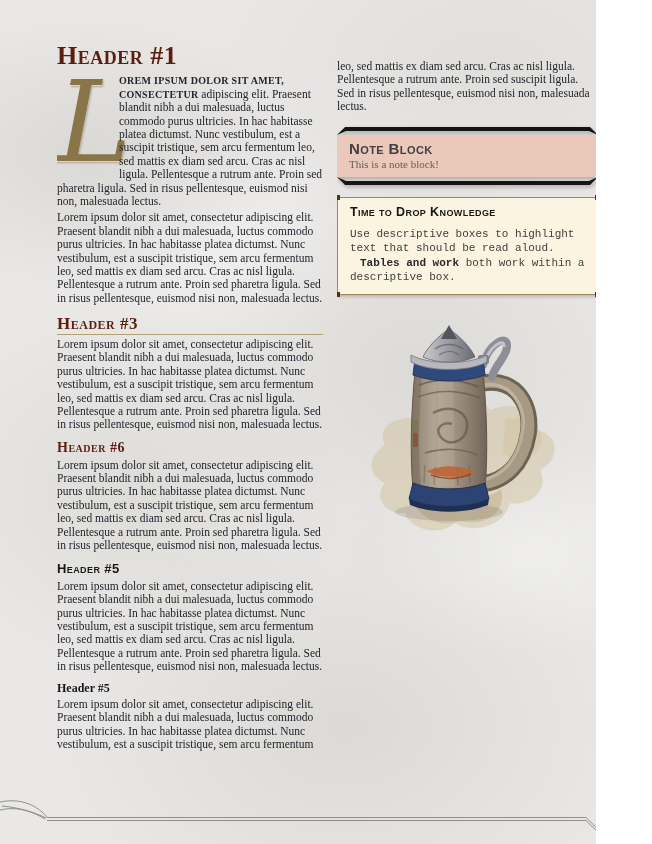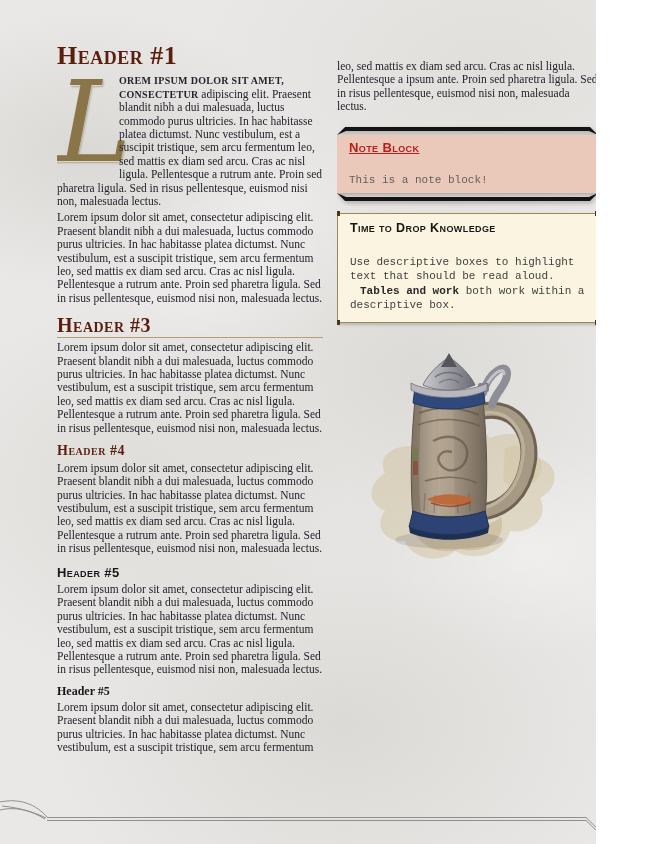--- a/index.html
+++ b/index.html
@@ -23,21 +23,21 @@
   .col-left  { left:57px;  width:266px; height:774px; overflow:hidden; }
   .col-right { left:337px; top:60px; width:261px; height:760px; overflow:hidden; }
 
   h1,h2,h3,h4 {
     font-family:"Liberation Serif", serif;
     font-variant:small-caps; font-weight:bold;
     color:#5a1e0e; letter-spacing:.5px; line-height:1.05;
   }
   h1 { font-size:26px; margin:0 0 5px 0; }
   h2 { font-size:22px; margin:9px 0 2px 0; }
-  h3 { font-size:20px; margin:10px 0 3px 0; border-bottom:1.5px solid #b2a172; padding-bottom:1px; }
+  h3 { font-size:17px; margin:10px 0 3px 0; border-bottom:1.5px solid #b2a172; padding-bottom:1px; }
   h4 { font-size:14px; margin:9px 0 1px 0; }
   h5 { font-family:"Liberation Sans", sans-serif; font-variant:small-caps; font-weight:bold;
        font-size:13px; color:#17171c; letter-spacing:.4px; margin:10px 0 2px 0; line-height:1.1; }
   h6 { font-family:"Liberation Serif", serif; font-weight:bold; font-size:12px;
        color:#17171c; margin:8px 0 1px 0; line-height:1.1; }
 
   p.body-text {
     font-size:11.5px; line-height:13.4px; color:#23232d; margin:3px 0 0 0;
     text-rendering:optimizeLegibility;
   }
@@ -48,34 +48,34 @@
     font:italic 112px/92px "DejaVu Serif", serif;
     color:#8a7548; text-shadow:0 1px 0 rgba(255,255,255,.5), 1px 2px 2px rgba(90,70,30,.35);
     margin:2px 4px 0 0;
   }
 
   
   .note { position:relative; margin-top:13px; filter:drop-shadow(1px 2px 2px rgba(0,0,0,.28)); }
   .note-bar { display:block; width:100%; height:8px; }
   .note-inner { background:#eac8ba; padding:5px 12px 7px 12px; }
   .note-title { font-family:"Liberation Sans", sans-serif; font-variant:small-caps; font-weight:bold;
-                font-size:13px; color:#b91c1c; letter-spacing:.4px;text-decoration:underline; }
-  .note-body  { font-family:Liberation Mono, monospace; font-size:11px; color:#64605e; margin-top:19px; }
+                font-size:15px; color:#404040; letter-spacing:.4px; }
+  .note-body  { font-family:Liberation Serif, serif; font-size:11px; color:#64605e; margin-top:1px; }
 
   
   .desc {
     position:relative; margin-top:12px; background:#faf4e1;
     border:1px solid #9b875a; padding:7px 12px 9px 12px;
     box-shadow:1px 2px 3px rgba(0,0,0,.18);
   }
   .desc .dot { position:absolute; width:5px; height:5px; background:#4c341d; }
   .dot-tl { left:-3px; top:-3px; } .dot-tr { right:-3px; top:-3px; }
   .dot-bl { left:-3px; bottom:-3px; } .dot-br { right:-3px; bottom:-3px; }
   .desc-title { font-family:"Liberation Sans", sans-serif; font-variant:small-caps; font-weight:bold;
-                font-size:12.5px; color:#161616; letter-spacing:.4px; margin-bottom:20px; }
+                font-size:12.5px; color:#161616; letter-spacing:.4px; margin-bottom:8px; }
   .desc-line  { font-family:Liberation Mono, monospace; font-size:11px; line-height:14.5px; color:#414141; }
   .desc-line.indented { text-indent:10px; }
   .desc-line b { color:#2a2a2a; }
 
   .stein-figure { display:block; margin:30px 0 0 18px; width:214px; height:220px; }
 
   .footer-ornament { position:absolute; left:0; bottom:0; width:652px; height:50px; }
 </style>
 </head>
 <body>
@@ -88,32 +88,32 @@
     <p class="body-text">
       <span class="dropcap">L</span><span class="lead-caps">OREM IPSUM DOLOR SIT AMET, CONSECTETUR</span>
       <span>adipiscing elit. Praesent blandit nibh a dui malesuada, luctus commodo purus ultricies. In hac habitasse platea dictumst. Nunc vestibulum, est a suscipit tristique, sem arcu fermentum leo, sed mattis ex diam sed arcu. Cras ac nisl ligula. Pellentesque a rutrum ante. Proin sed pharetra ligula. Sed in risus pellentesque, euismod nisi non, malesuada lectus.</span>
     </p>
 
     <p class="body-text">Lorem ipsum dolor sit amet, consectetur adipiscing elit. Praesent blandit nibh a dui malesuada, luctus commodo purus ultricies. In hac habitasse platea dictumst. Nunc vestibulum, est a suscipit tristique, sem arcu fermentum leo, sed mattis ex diam sed arcu. Cras ac nisl ligula. Pellentesque a rutrum ante. Proin sed pharetra ligula. Sed in risus pellentesque, euismod nisi non, malesuada lectus.</p>
 
     <h3>Header #3</h3>
     <p class="body-text">Lorem ipsum dolor sit amet, consectetur adipiscing elit. Praesent blandit nibh a dui malesuada, luctus commodo purus ultricies. In hac habitasse platea dictumst. Nunc vestibulum, est a suscipit tristique, sem arcu fermentum leo, sed mattis ex diam sed arcu. Cras ac nisl ligula. Pellentesque a rutrum ante. Proin sed pharetra ligula. Sed in risus pellentesque, euismod nisi non, malesuada lectus.</p>
 
-    <h4>Header #4</h4>
+    <h4>Header #6</h4>
     <p class="body-text">Lorem ipsum dolor sit amet, consectetur adipiscing elit. Praesent blandit nibh a dui malesuada, luctus commodo purus ultricies. In hac habitasse platea dictumst. Nunc vestibulum, est a suscipit tristique, sem arcu fermentum leo, sed mattis ex diam sed arcu. Cras ac nisl ligula. Pellentesque a rutrum ante. Proin sed pharetra ligula. Sed in risus pellentesque, euismod nisi non, malesuada lectus.</p>
 
     <h5>Header #5</h5>
     <p class="body-text">Lorem ipsum dolor sit amet, consectetur adipiscing elit. Praesent blandit nibh a dui malesuada, luctus commodo purus ultricies. In hac habitasse platea dictumst. Nunc vestibulum, est a suscipit tristique, sem arcu fermentum leo, sed mattis ex diam sed arcu. Cras ac nisl ligula. Pellentesque a rutrum ante. Proin sed pharetra ligula. Sed in risus pellentesque, euismod nisi non, malesuada lectus.</p>
 
     <h6>Header #5</h6>
     <p class="body-text">Lorem ipsum dolor sit amet, consectetur adipiscing elit. Praesent blandit nibh a dui malesuada, luctus commodo purus ultricies. In hac habitasse platea dictumst. Nunc vestibulum, est a suscipit tristique, sem arcu fermentum</p>
   </div>
 
   <div class="col col-right">
-    <p class="body-text" style="margin-top:0">leo, sed mattis ex diam sed arcu. Cras ac nisl ligula. Pellentesque a ipsum ante. Proin sed pharetra ligula. Sed in risus pellentesque, euismod nisi non, malesuada lectus.</p>
+    <p class="body-text" style="margin-top:0">leo, sed mattis ex diam sed arcu. Cras ac nisl ligula. Pellentesque a rutrum ante. Proin sed suscipit ligula. Sed in risus pellentesque, euismod nisi non, malesuada lectus.</p>
 
     <div class="note">
       <svg class="note-bar" viewBox="0 0 260 8" preserveAspectRatio="none">
         <polygon points="0,8 8,0 252,0 260,8 251,4 9,4" fill="#141414"></polygon>
       </svg>
       <div class="note-inner">
         <div class="note-title">Note Block</div>
         <div class="note-body">This is a note block!</div>
       </div>
       <svg class="note-bar" viewBox="0 0 260 8" preserveAspectRatio="none">

